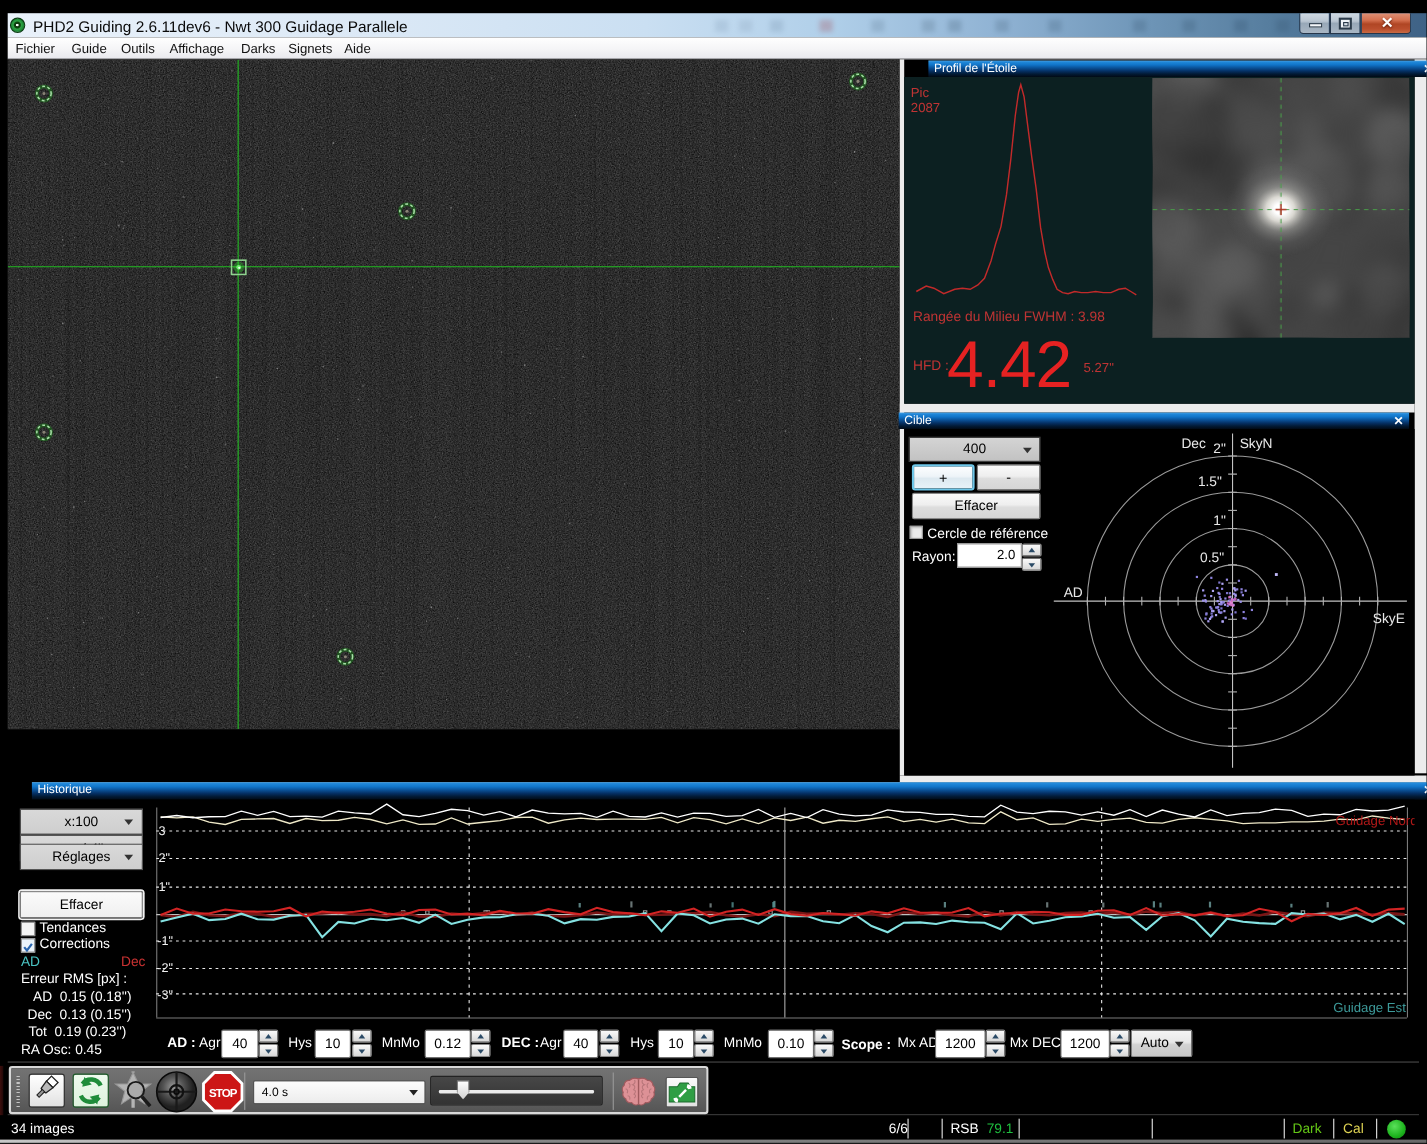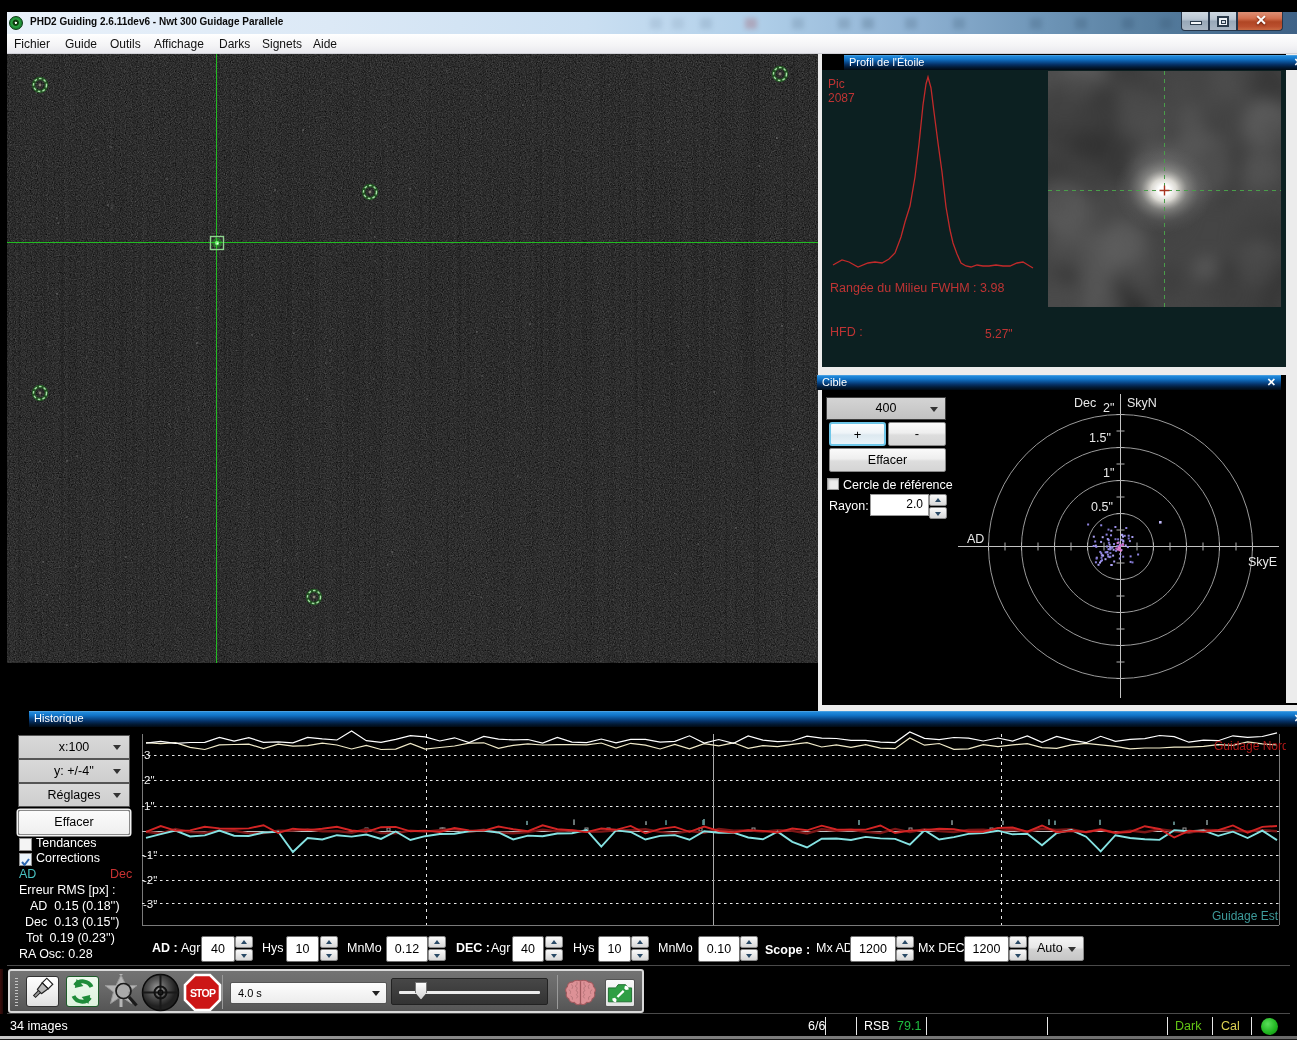--- a/index.html
+++ b/index.html
@@ -2,21 +2,21 @@
 <html><head>
 <meta charset="utf-8">
 <style>
 * { margin:0; padding:0; box-sizing:border-box; }
 html,body { width:1297px; height:1040px; background:#000; overflow:hidden; }
 body { position:relative; font-family:"Liberation Sans", sans-serif; }
 .abs { position:absolute; }
 
 #titlebar { left:7px; top:12px; width:1290px; height:22px;
   background:linear-gradient(90deg,#e9f1fa 0%,#dce9f6 25%,#cadff2 45%,#b0cfe9 58%,#8fb2d3 70%,#6f96b8 80%,#567d9e 89%,#44698c 96%,#3f6286 100%); }
-#titletext { left:23px; top:4px; font-size:10px; color:#0a0a0a;font-weight:bold; }
+#titletext { left:23px; top:4px; font-size:14px; color:#0a0a0a; }
 .phd2icon { left:2px; top:4px; width:14px; height:14px; border-radius:50%;
   background:radial-gradient(circle at 48% 48%, #ffffff 0 10%, #0d3d0d 16% 30%, #2da344 42%, #1a8232 70%, #0d5520 100%);
   border:1px solid #0a3a12; }
 .winbtn { top:12px; height:19px; border:1px solid #26364a; border-top:none; }
 #btnmin { left:1181px; width:28px; border-radius:0 0 0 4px;
   background:linear-gradient(#cfd9e2 0%,#bac6d2 40%,#98a8b8 52%,#a9b6c4 100%); }
 #btnmax { left:1209px; width:28px;
   background:linear-gradient(#cfd9e2 0%,#bac6d2 40%,#98a8b8 52%,#a9b6c4 100%); }
 #btnclose { left:1237px; width:46px; border-radius:0 0 4px 0;
   background:linear-gradient(#dd9076 0%,#d4704f 35%,#b04624 55%,#ba4f2e 80%,#c96a43 100%); }
@@ -481,20 +481,21 @@
     <span class="cap">Profil de l'Étoile</span>
     <span class="capx">✕</span>
   </div>
 <div class="abs" id="profilbody">
   <div class="abs redtxt" id="pictxt">Pic<br>2087</div>
   <svg width="464" height="297" style="position:absolute;left:0;top:0">
 <polyline points="11,195 20,190 27,192 36,197 46,193 53,192 60,193 67,189 73,183 79,167 83,152 88,136 93,107 97,74 101,35 104,14 106,7 109,18 112,42 116,73 120,102 124,137 128,160 131,173 135,184 139,193 144,196 149,197 155,195 161,196 167,196 174,195 181,196 188,196 195,193 201,192 206,195 211,198" fill="none" stroke="#c22a2a" stroke-width="1.3"></polyline>
 </svg>
   <div class="abs redtxt" id="fwhmtxt">Rangée du Milieu FWHM : 3.98</div>
   <div class="abs redtxt" id="hfdlbl">HFD :</div>
+  <div class="abs" id="hfdval">4.42</div>
   <div class="abs redtxt" id="hfdsec">5.27"</div>
   <div class="abs" id="starimg">
       <svg width="233" height="236" style="position:absolute;left:0;top:0">
 <defs>
 <filter id="sblur" x="-10%" y="-10%" width="120%" height="120%" color-interpolation-filters="sRGB">
             <feGaussianBlur stdDeviation="8"></feGaussianBlur>
           </filter>
 <radialGradient id="sg">
 <stop offset="0%" stop-color="#ffffff"></stop>
 <stop offset="11%" stop-color="#ffffff"></stop>
@@ -767,35 +768,35 @@
 </svg>
 </div>
 
 <div class="abs caption" id="hist">
     <span class="cap">Historique</span>
     <span class="capx">✕</span>
   </div>
 <div class="abs" id="histbody">
   <div class="hbtn" style="top:8px;">x:100<span class="arr harr"></span></div>
   <div class="hbtn" style="top:32px;">y: +/-4''<span class="arr harr"></span></div>
-  <div class="hbtn" style="top:56px;">Réglages<span class="arr harr"></span></div>
+  <div class="hbtn" style="top:40px;">Réglages<span class="arr harr"></span></div>
   <div class="hbtn" style="top:83px; height:25px; line-height:23px; background:linear-gradient(#fbfbfb,#efefef); border:1px solid #8a8a8a; box-shadow:0 0 0 1.5px #f2f2f2; border-radius:2px;">Effacer</div>
   <div class="chkbox" style="top:111px;"></div>
   <div class="wtxt" style="left:29px; top:109px;">Tendances</div>
   <div class="chkbox" style="top:126px; background:#eaf3fb;"><svg width="11" height="11" viewBox="0 0 11 11">
         <path d="M2 5 L4.5 8 L9 2" stroke="#2a66b0" stroke-width="2" fill="none"></path>
       </svg></div>
   <div class="wtxt" style="left:29px; top:124px;">Corrections</div>
   <div class="wtxt" style="left:12px; top:140px; color:#49c2c2;">AD</div>
   <div class="wtxt" style="left:103px; top:140px; color:#c93232;">Dec</div>
   <div class="wtxt" style="left:12px; top:156px;">Erreur RMS [px] :</div>
   <div class="wtxt" style="left:23px; top:172px;">AD&nbsp; 0.15 (0.18'')</div>
   <div class="wtxt" style="left:18px; top:188px;">Dec&nbsp; 0.13 (0.15'')</div>
   <div class="wtxt" style="left:19px; top:204px;">Tot&nbsp; 0.19 (0.23'')</div>
-  <div class="wtxt" style="left:12px; top:220px;">RA Osc: 0.28</div>
+  <div class="wtxt" style="left:12px; top:220px;">RA Osc: 0.45</div>
   <svg width="1279" height="238" style="position:absolute;left:0;top:0">
 <rect x="135" y="7" width="1137" height="191" fill="#000"></rect>
 <line x1="135.5" y1="7" x2="135.5" y2="198" stroke="#7a7a7a" stroke-width="1"></line>
 <line x1="1272.5" y1="7" x2="1272.5" y2="198" stroke="#7a7a7a" stroke-width="1"></line>
 <line x1="135" y1="198.5" x2="1272" y2="198.5" stroke="#7a7a7a" stroke-width="1"></line>
 <line x1="135" y1="28.5" x2="1272" y2="28.5" stroke="#e8e8e8" stroke-width="1" stroke-dasharray="2.5,3.5"></line>
       <line x1="135" y1="53.5" x2="1272" y2="53.5" stroke="#e8e8e8" stroke-width="1" stroke-dasharray="2.5,3.5"></line>
       <line x1="135" y1="79.5" x2="1272" y2="79.5" stroke="#e8e8e8" stroke-width="1" stroke-dasharray="2.5,3.5"></line>
       <line x1="135" y1="128.5" x2="1272" y2="128.5" stroke="#e8e8e8" stroke-width="1" stroke-dasharray="2.5,3.5"></line>
       <line x1="135" y1="153.5" x2="1272" y2="153.5" stroke="#e8e8e8" stroke-width="1" stroke-dasharray="2.5,3.5"></line>

